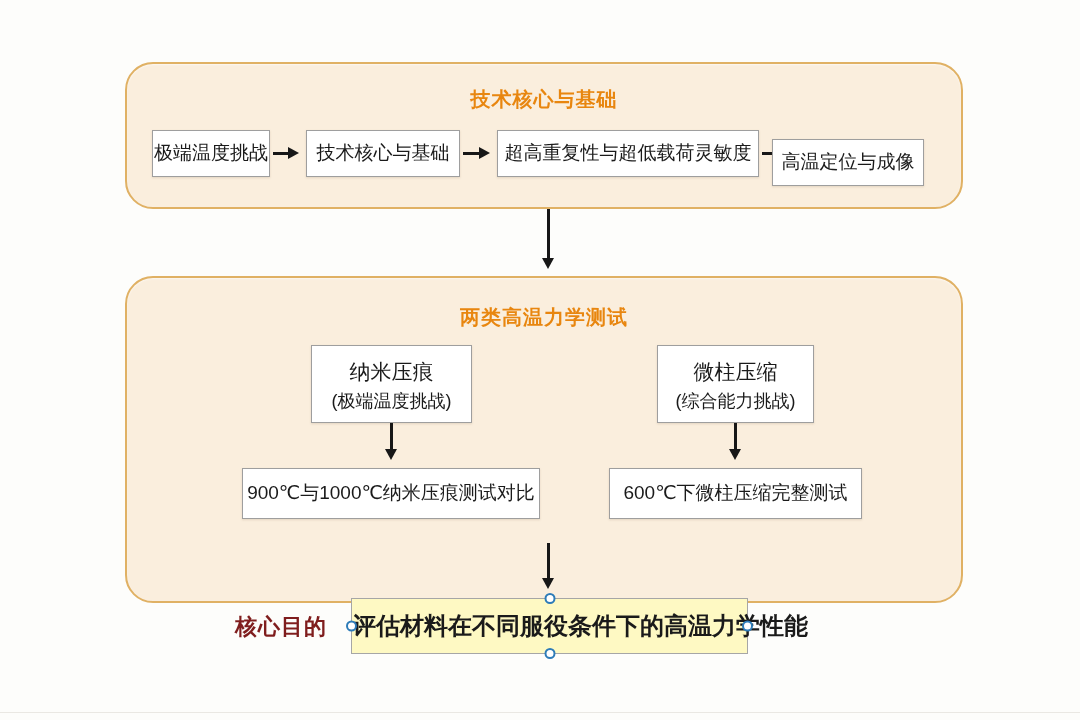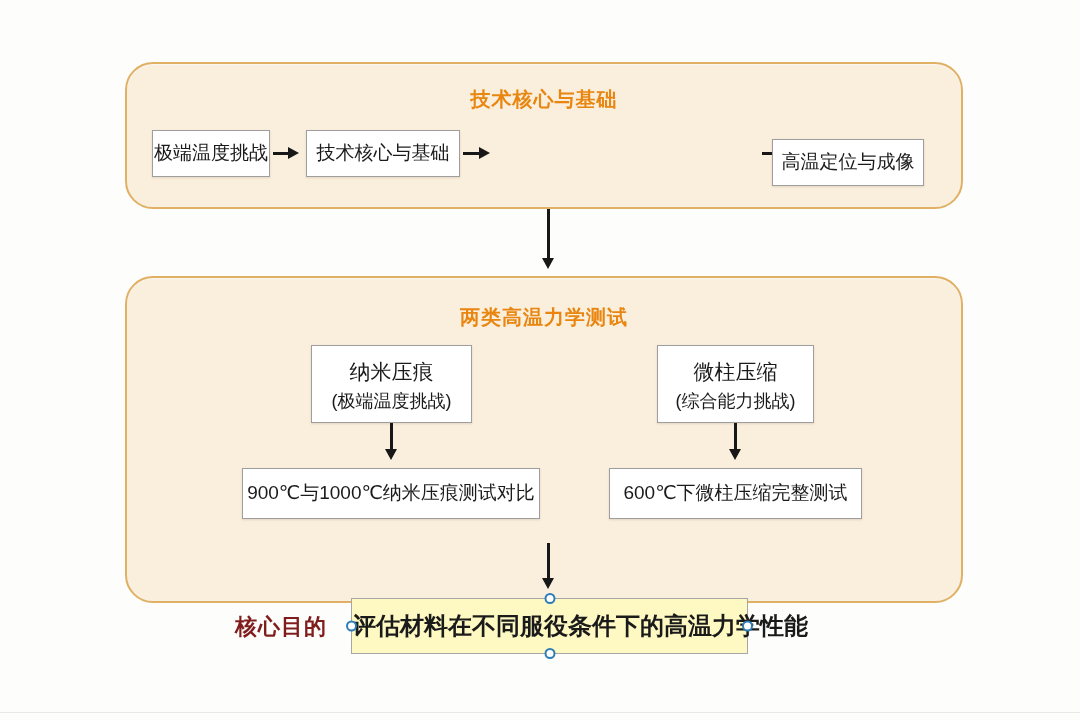--- a/index.html
+++ b/index.html
@@ -112,20 +112,21 @@
 <body>
 
 <div class="canvas">
 
   <section class="panel panel-1">
     <h2 class="panel-title">技术核心与基础</h2>
     <div class="node step step-1">极端温度挑战</div>
     <div class="arrow-right ar-1"></div>
     <div class="node step step-2">技术核心与基础</div>
     <div class="arrow-right ar-2"></div>
+    <div class="node step step-3">超高重复性与超低载荷灵敏度</div>
     <div class="arrow-right ar-3"></div>
     <div class="node step step-4">高温定位与成像</div>
   </section>
 
   <div class="arrow-down av-main-1"></div>
 
   <section class="panel panel-2">
     <h2 class="panel-title">两类高温力学测试</h2>
 
     <div class="node branch branch-b">

